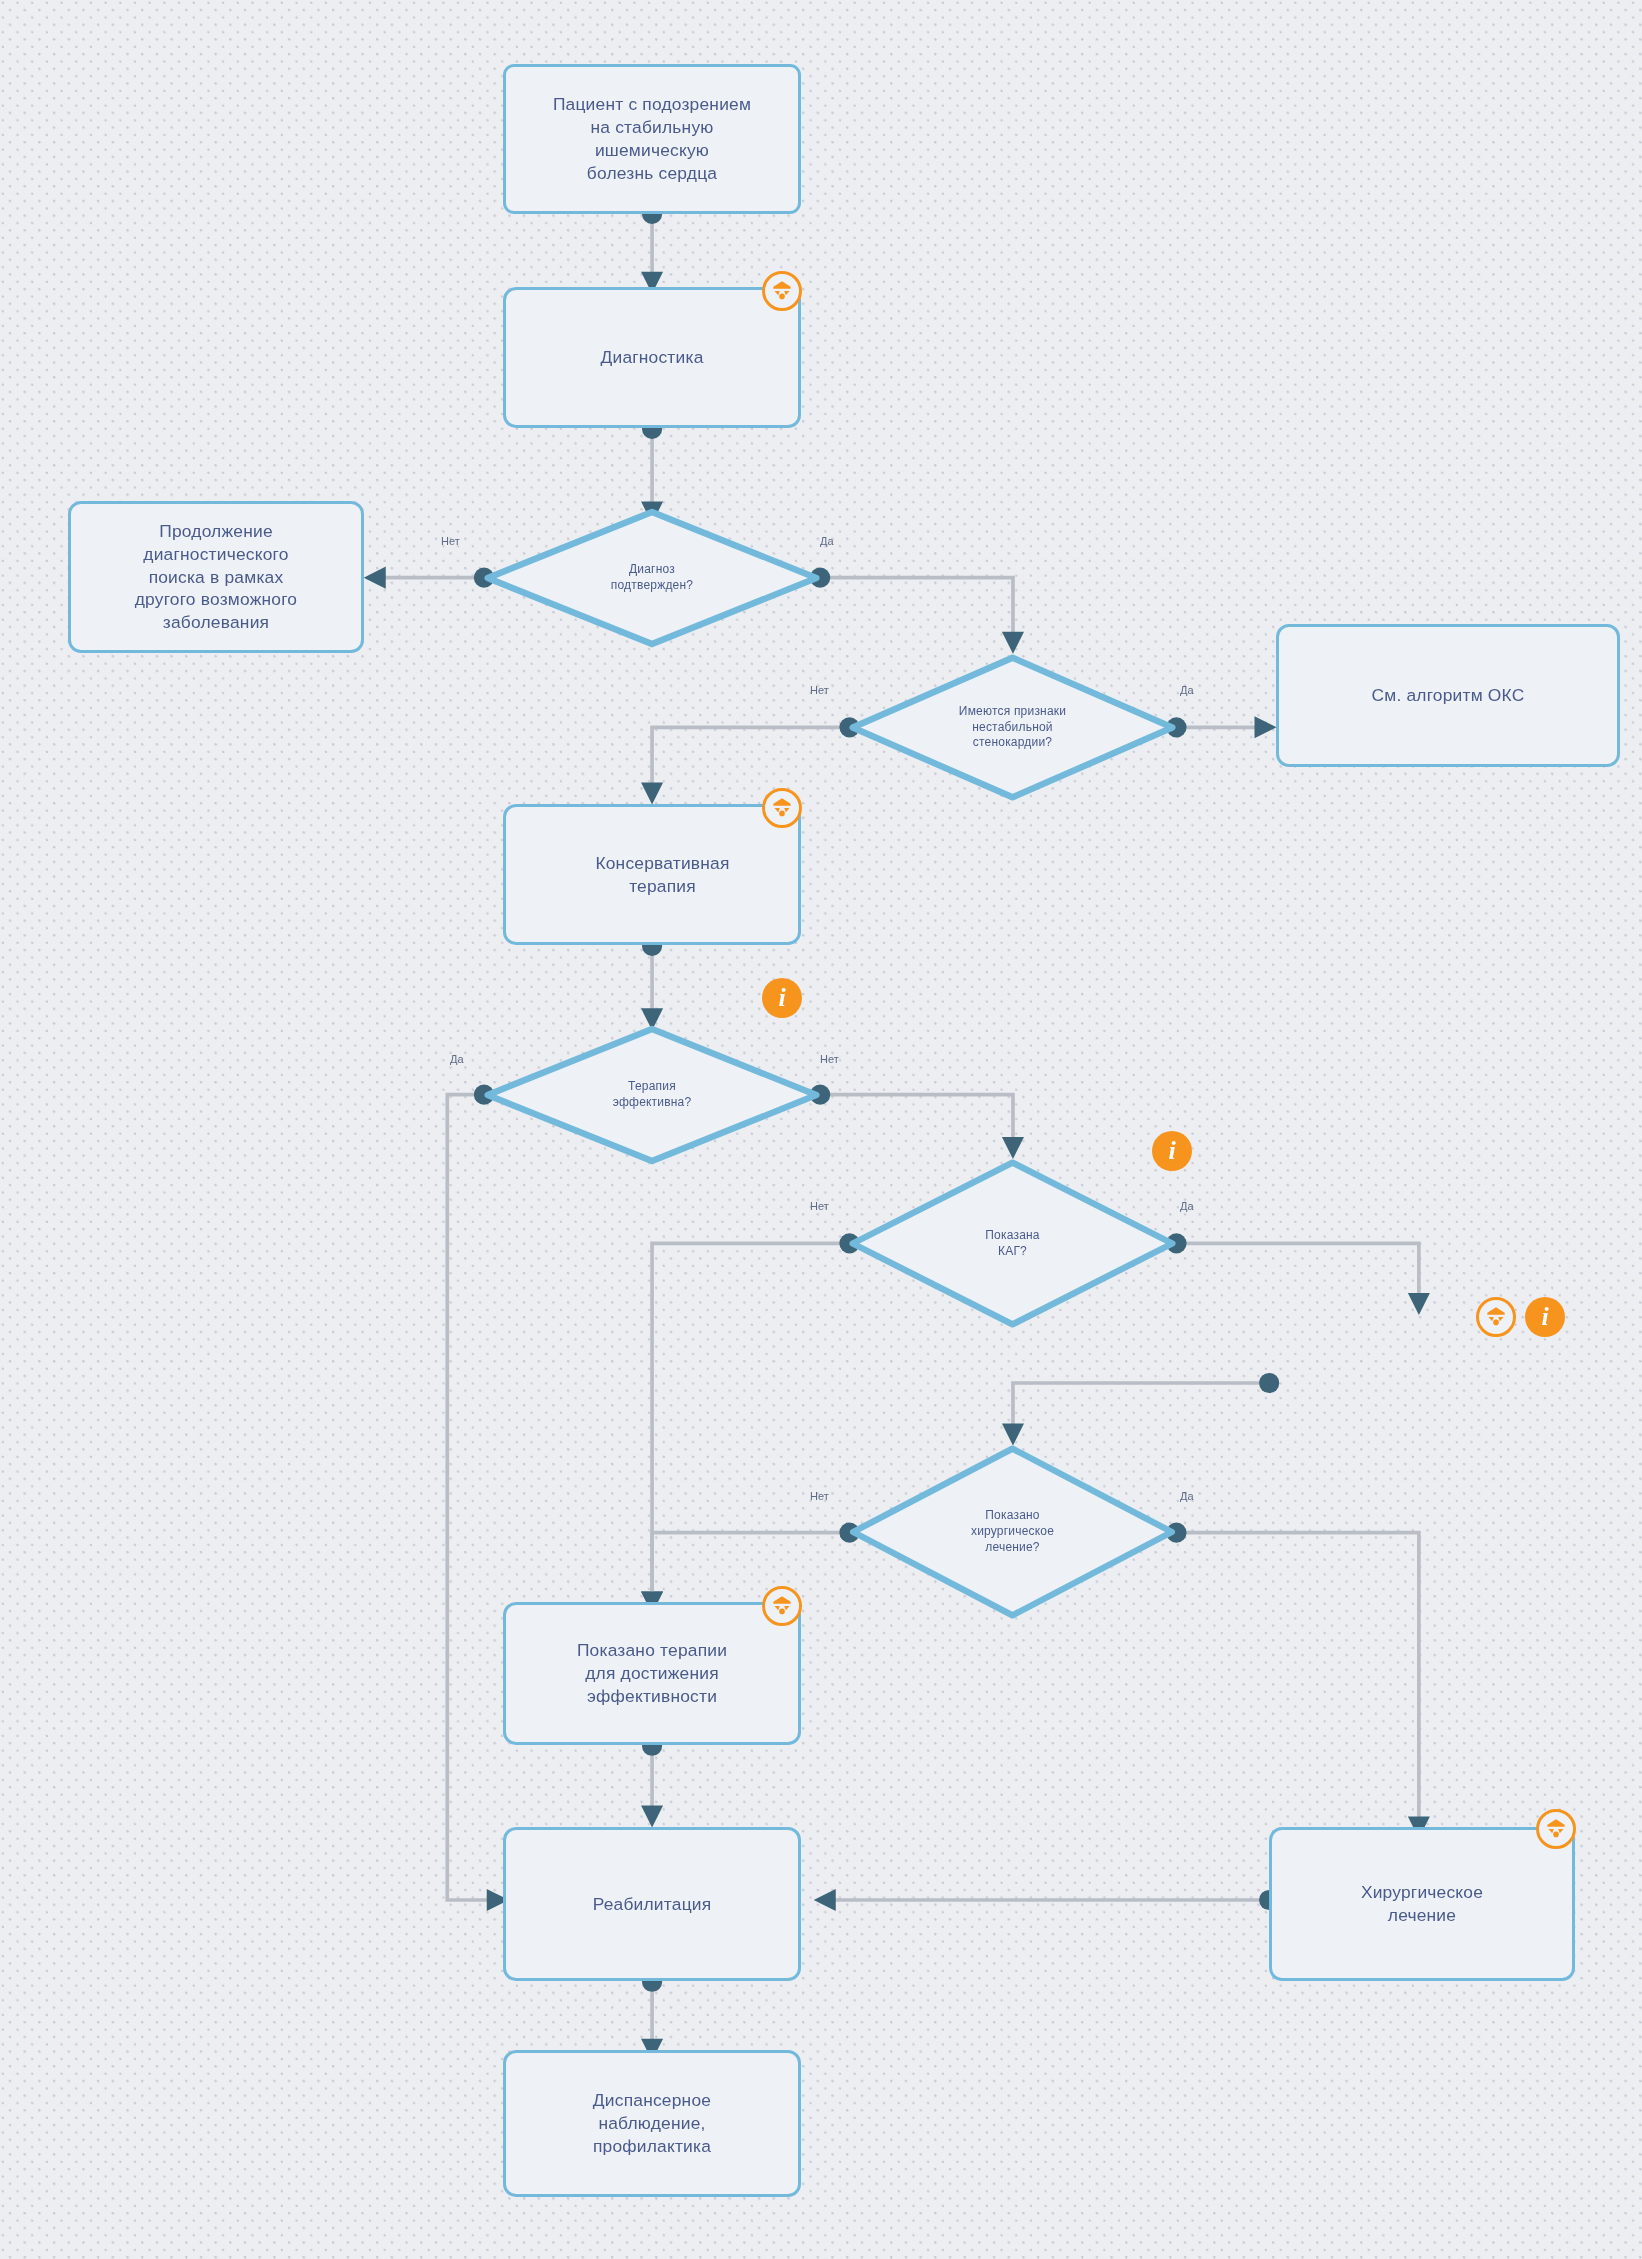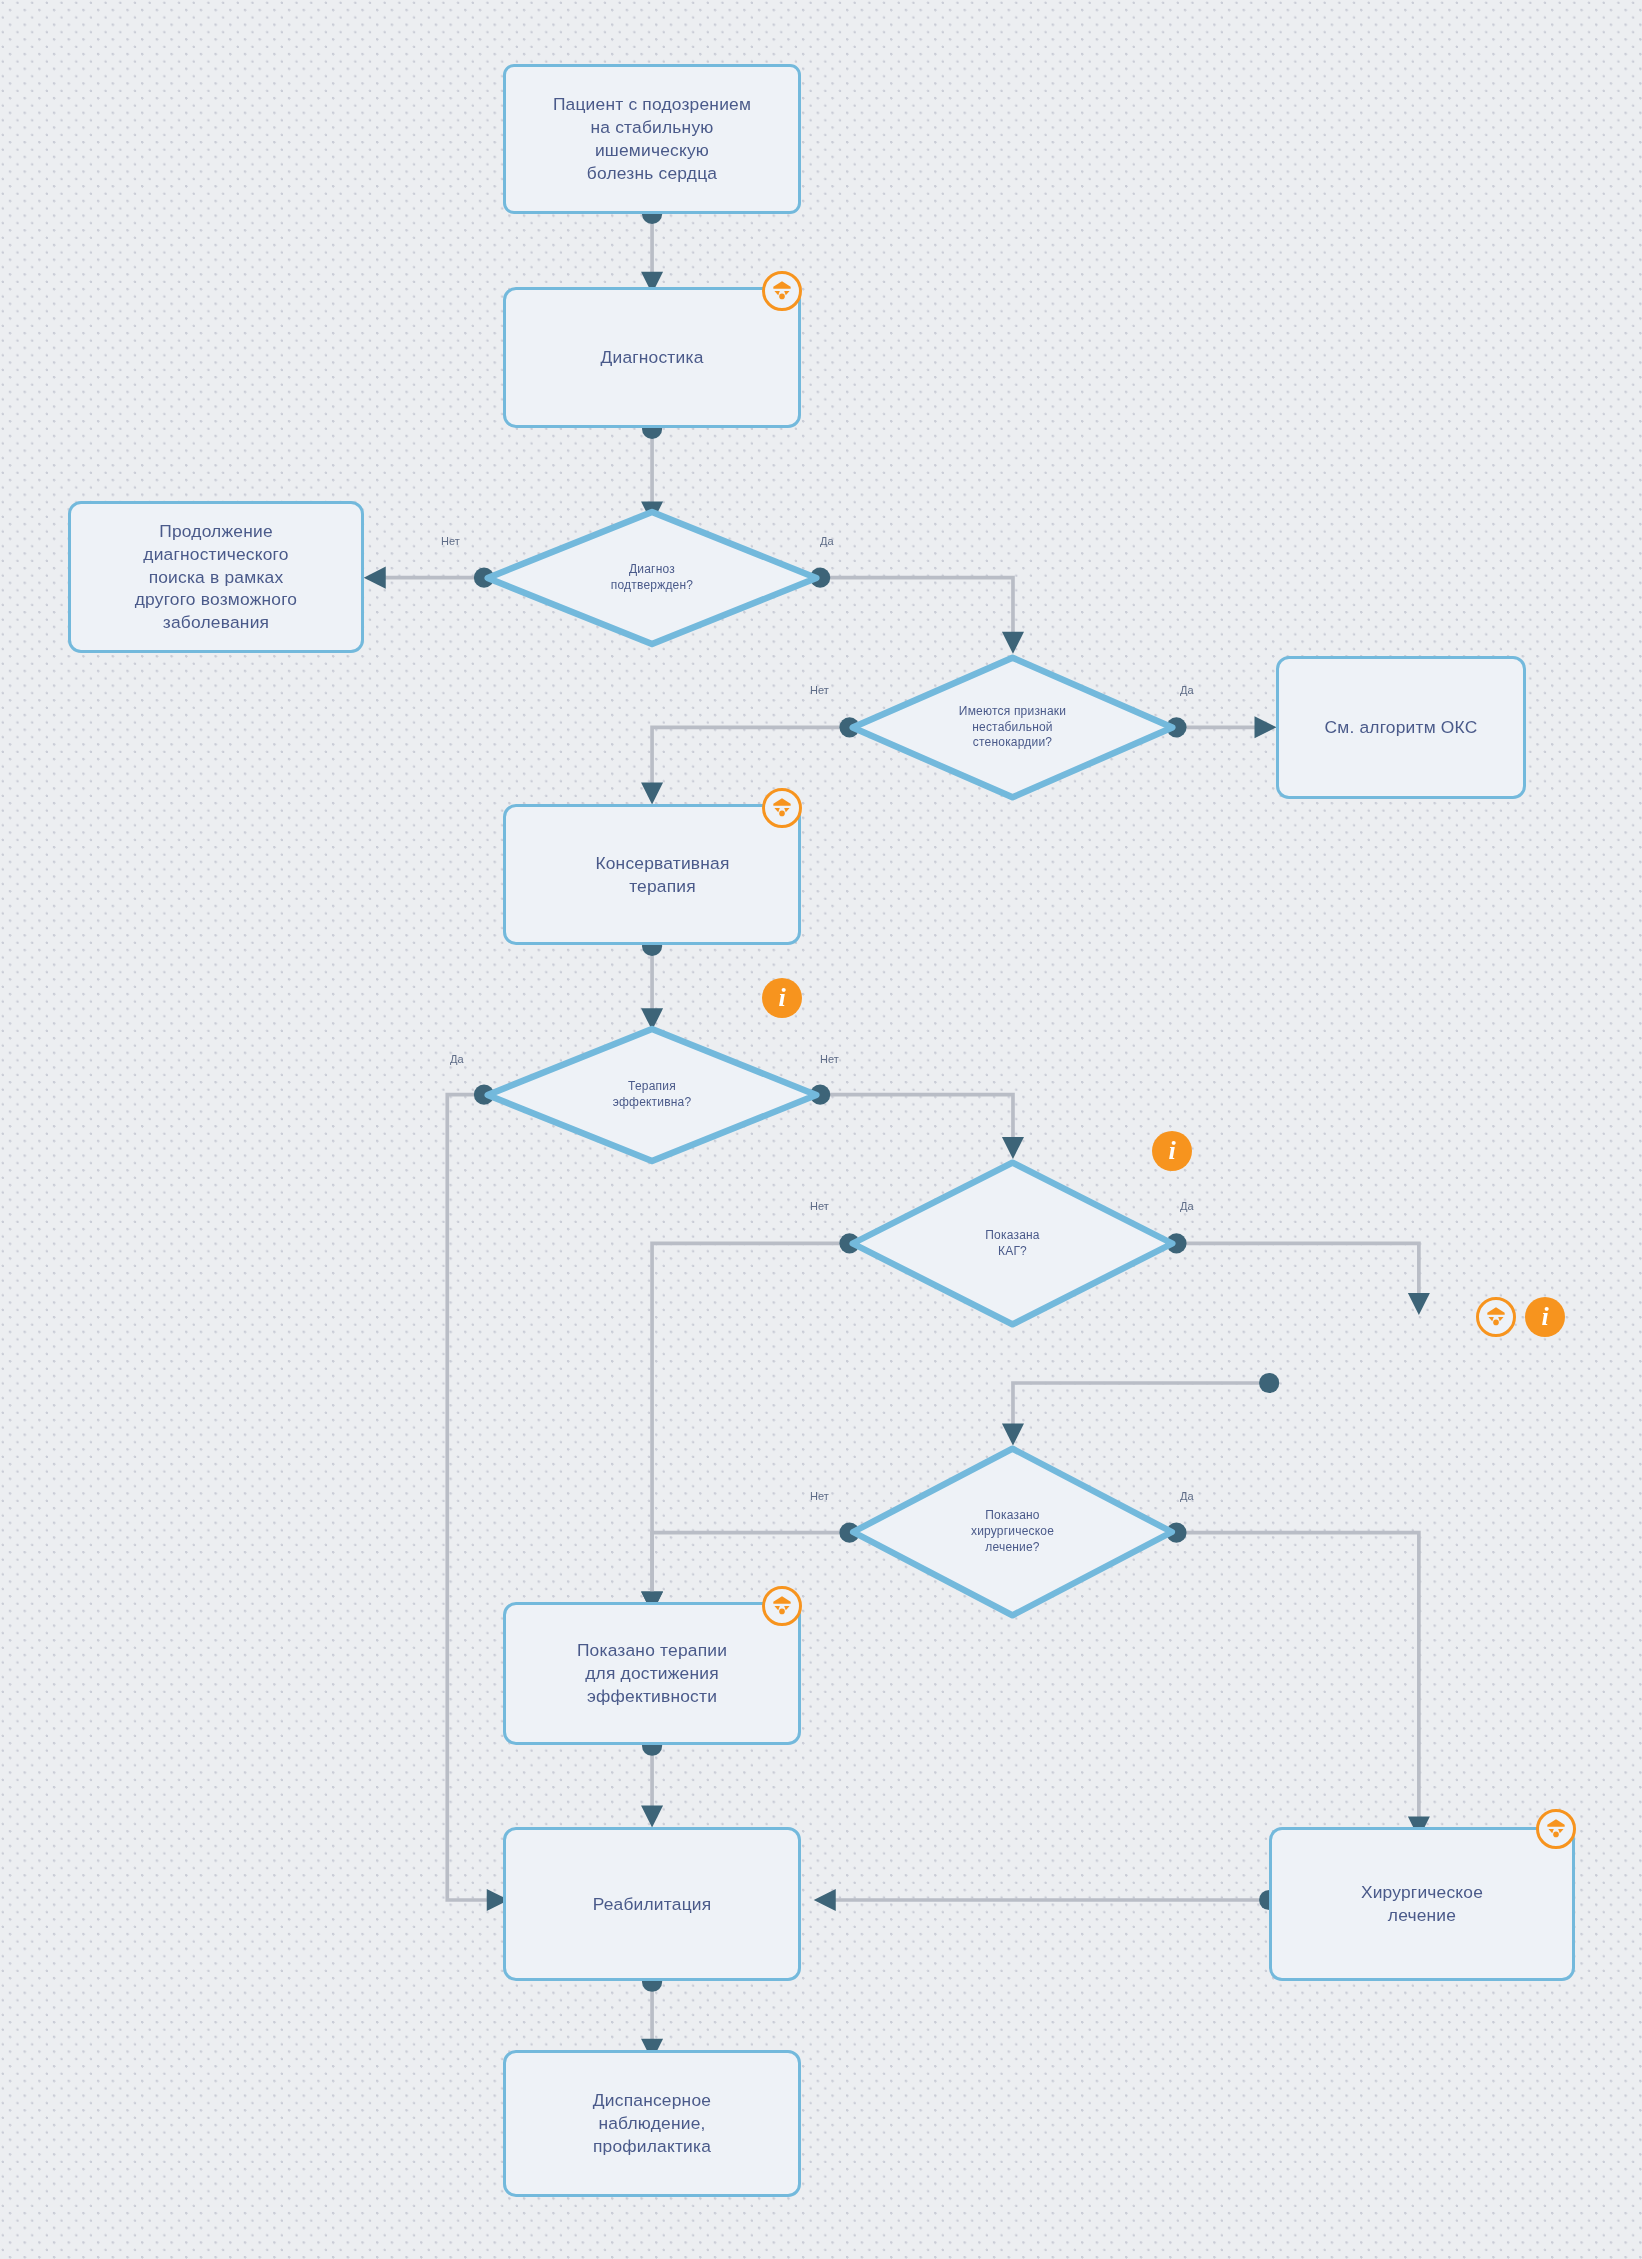--- a/index.html
+++ b/index.html
@@ -218,21 +218,21 @@
     <svg viewBox="0 0 356 160" width="327" height="147">
       <polygon points="178,4 352,80 178,156 4,80" fill="#eef2f7" stroke="#73b9dc" stroke-width="7" stroke-linejoin="round"></polygon>
     </svg>
     <div class="dlabel">Имеются признаки
 нестабильной
 стенокардии?</div>
   </div>
   <div class="elabel" style="left:810px; top:684px;">Нет</div>
   <div class="elabel" style="left:1180px; top:684px;">Да</div>
 
-  <div class="node" style="left:1276px; top:656px; width:250px; height:143px;">
+  <div class="node" style="left:1276px; top:624px; width:344px; height:143px;">
     <span class="txt">См. алгоритм ОКС</span>
   </div>
 
   <div class="node" style="left:503px; top:804px; width:298px; height:141px;padding-left:32px;">
     <span class="txt">Консервативная
 терапия</span>
   </div>
   <div class="badge badge-doctor" style="left:762px; top:788px;">
     <svg width="26" height="26" viewBox="0 0 24 24">
       <path d="M4 8 L12 3 L20 8 L20 10 L4 10 Z" fill="#f7941e"></path>

